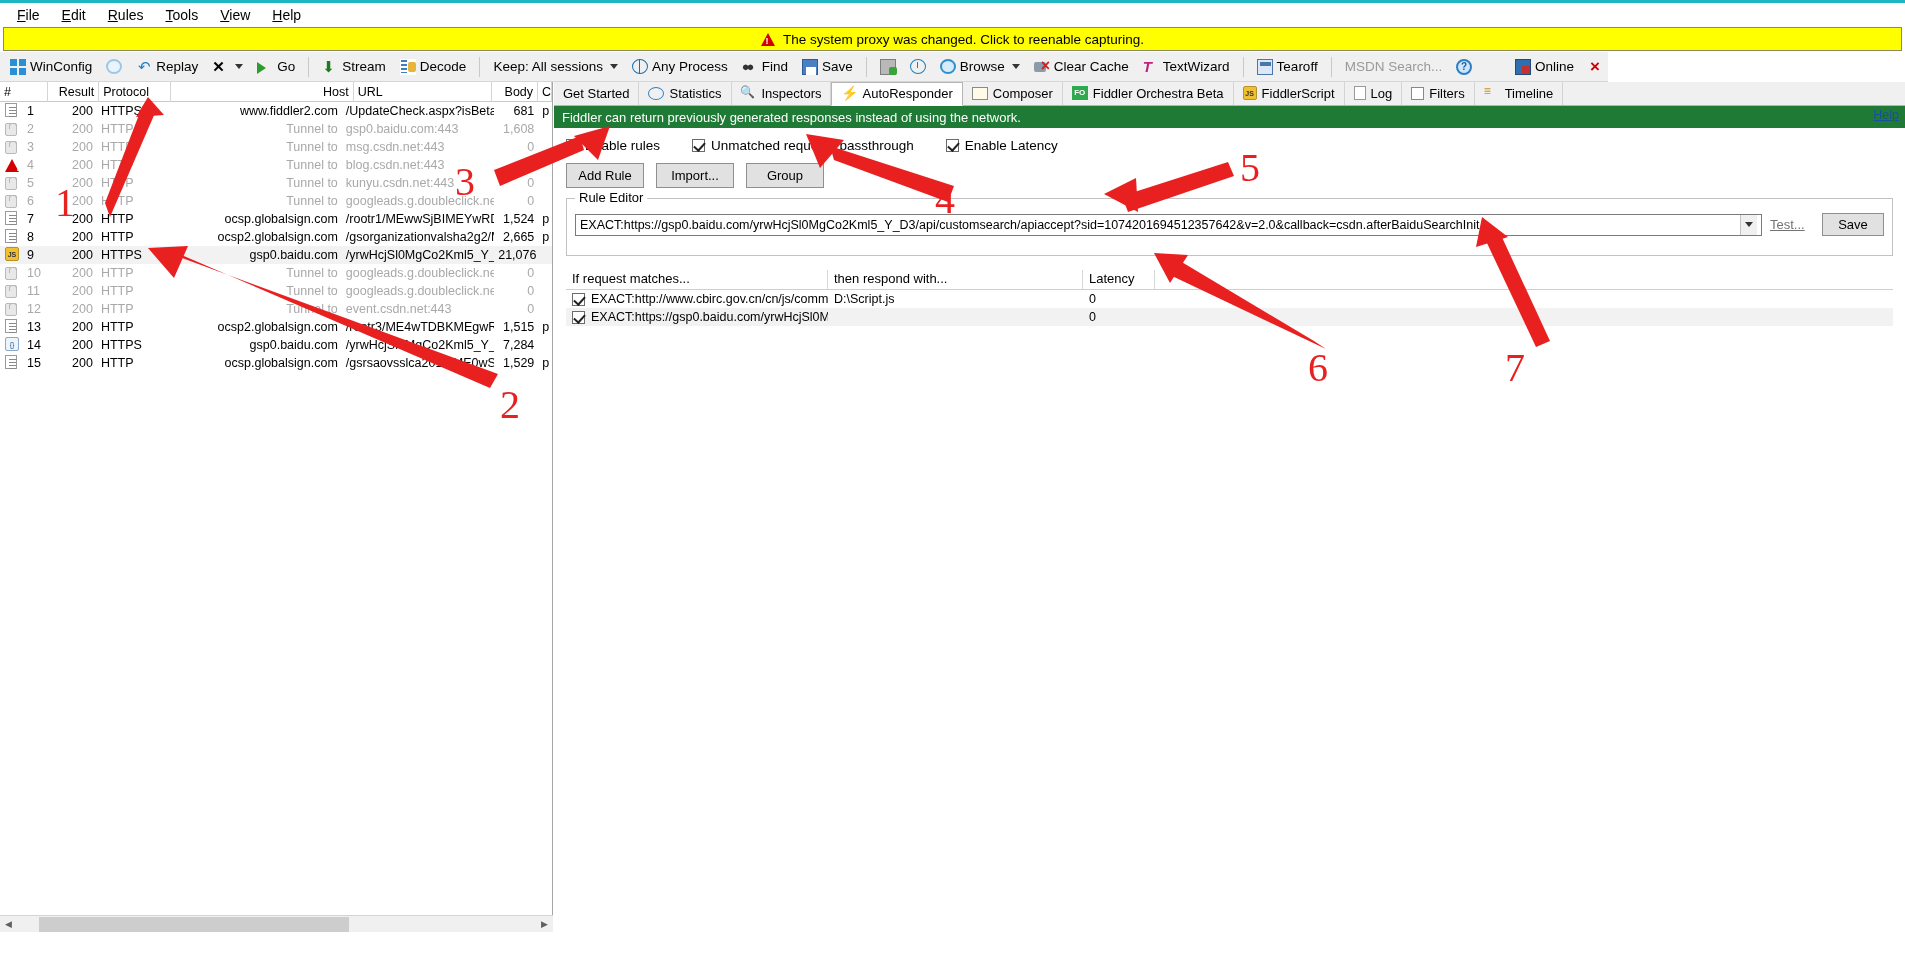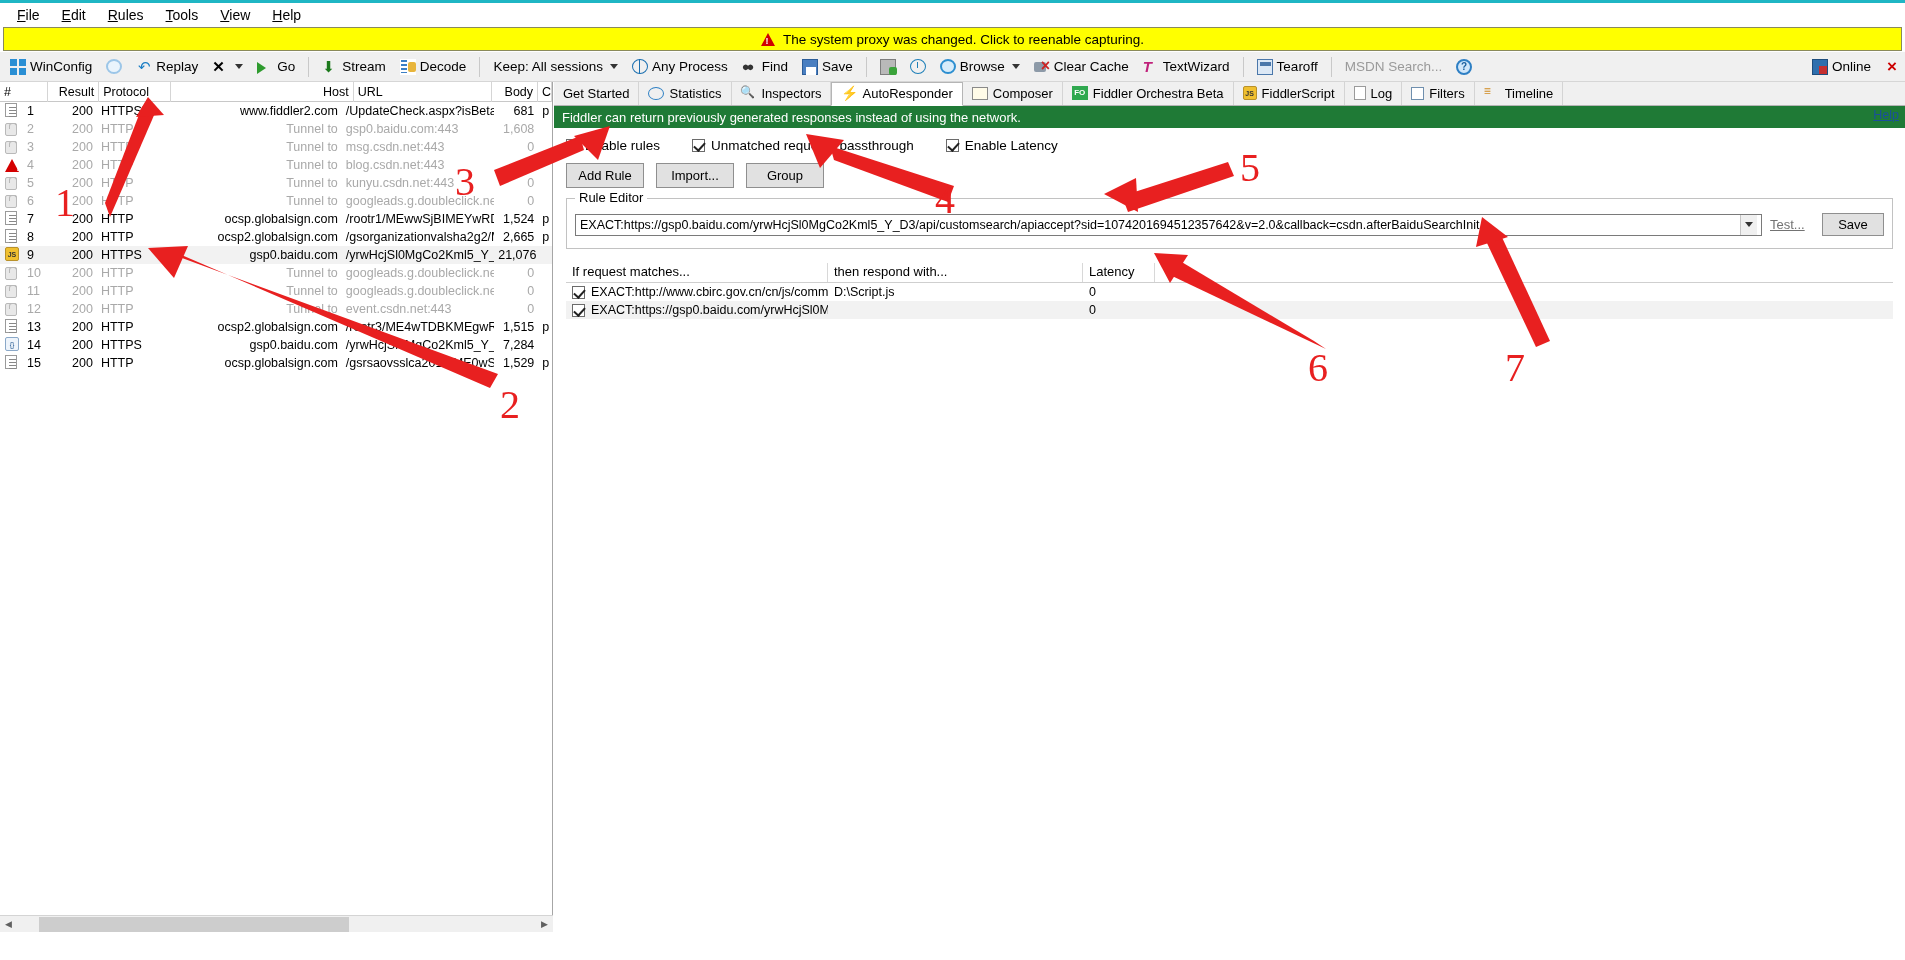--- a/index.html
+++ b/index.html
@@ -32,21 +32,21 @@
     display:flex; align-items:center; justify-content:center; gap:8px;
     font-size:13.5px; color:#000;
   }
   .warn-tri { display:inline-block; width:0;height:0;
     border-left:7px solid transparent;border-right:7px solid transparent;
     border-bottom:13px solid #d00000; position:relative; }
   .warn-tri::after{content:"!";position:absolute;left:-2.5px;top:3px;font-size:9px;color:#fff;font-weight:bold;}
 
   
   #toolbar {
-    position:absolute; left:0; top:52px; width:1905px; height:30px;
+    position:absolute; left:0; top:52px; width:1608px; height:30px;
     background:#f0f0f0;
     display:flex; align-items:center; gap:2px; padding-left:4px;
     border-bottom:1px solid #d6d6d6;
     font-size:13.5px;
     white-space:nowrap;
   }
   #toolbar .tb { display:flex; align-items:center; gap:4px; padding:2px 6px; cursor:default; }
   #toolbar .tb.dim { color:#9a9a9a; }
   #toolbar .sep { width:1px; height:20px; background:#c9c9c9; margin:0 5px; }
   .ico { display:inline-block; width:16px; height:16px; position:relative; flex:0 0 16px; }
@@ -165,21 +165,21 @@
 
   
   #btnrow { display:flex; gap:12px; padding:4px 12px 8px 12px; }
   .btn { min-width:78px; height:25px; background:#e1e1e1; border:1px solid #8f8f8f;
      font-size:13px; display:flex;align-items:center;justify-content:center; cursor:default; }
 
   
   #ruleeditor { margin:2px 12px 0 12px; border:1px solid #c2c2c2; position:relative;
      padding:14px 8px 12px 8px; }
   #re-legend { position:absolute; left:8px; top:-9px; background:#fff; padding:0 4px; font-size:13px; }
-  .re-line { display:flex; align-items:center; gap:8px; }
+  .re-line { display:flex; align-items:center; gap:8px; margin-bottom:7px; }
   .combo { flex:1; height:22px; border:1px solid #7a7a7a; background:#fff; display:flex;
      align-items:center; font-size:12.5px; padding:0 4px; overflow:hidden; white-space:nowrap; }
   .combo .cb-arrow { margin-left:auto; width:17px;height:20px;background:#f0f0f0;border-left:1px solid #c4c4c4;
      display:flex;align-items:center;justify-content:center; flex:0 0 17px;}
   .combo .cb-arrow i { width:0;height:0;border-left:4px solid transparent;border-right:4px solid transparent;border-top:5px solid #333;font-style:normal;}
   .testlink { color:#737373; text-decoration:underline; font-size:13px; width:44px; }
   .savebtn { width:62px; height:23px; background:#e1e1e1; border:1px solid #8f8f8f;
      font-size:13px; display:flex;align-items:center;justify-content:center; }
   .matchonce { display:flex;align-items:center;gap:6px;font-size:13px;width:118px; }
 

